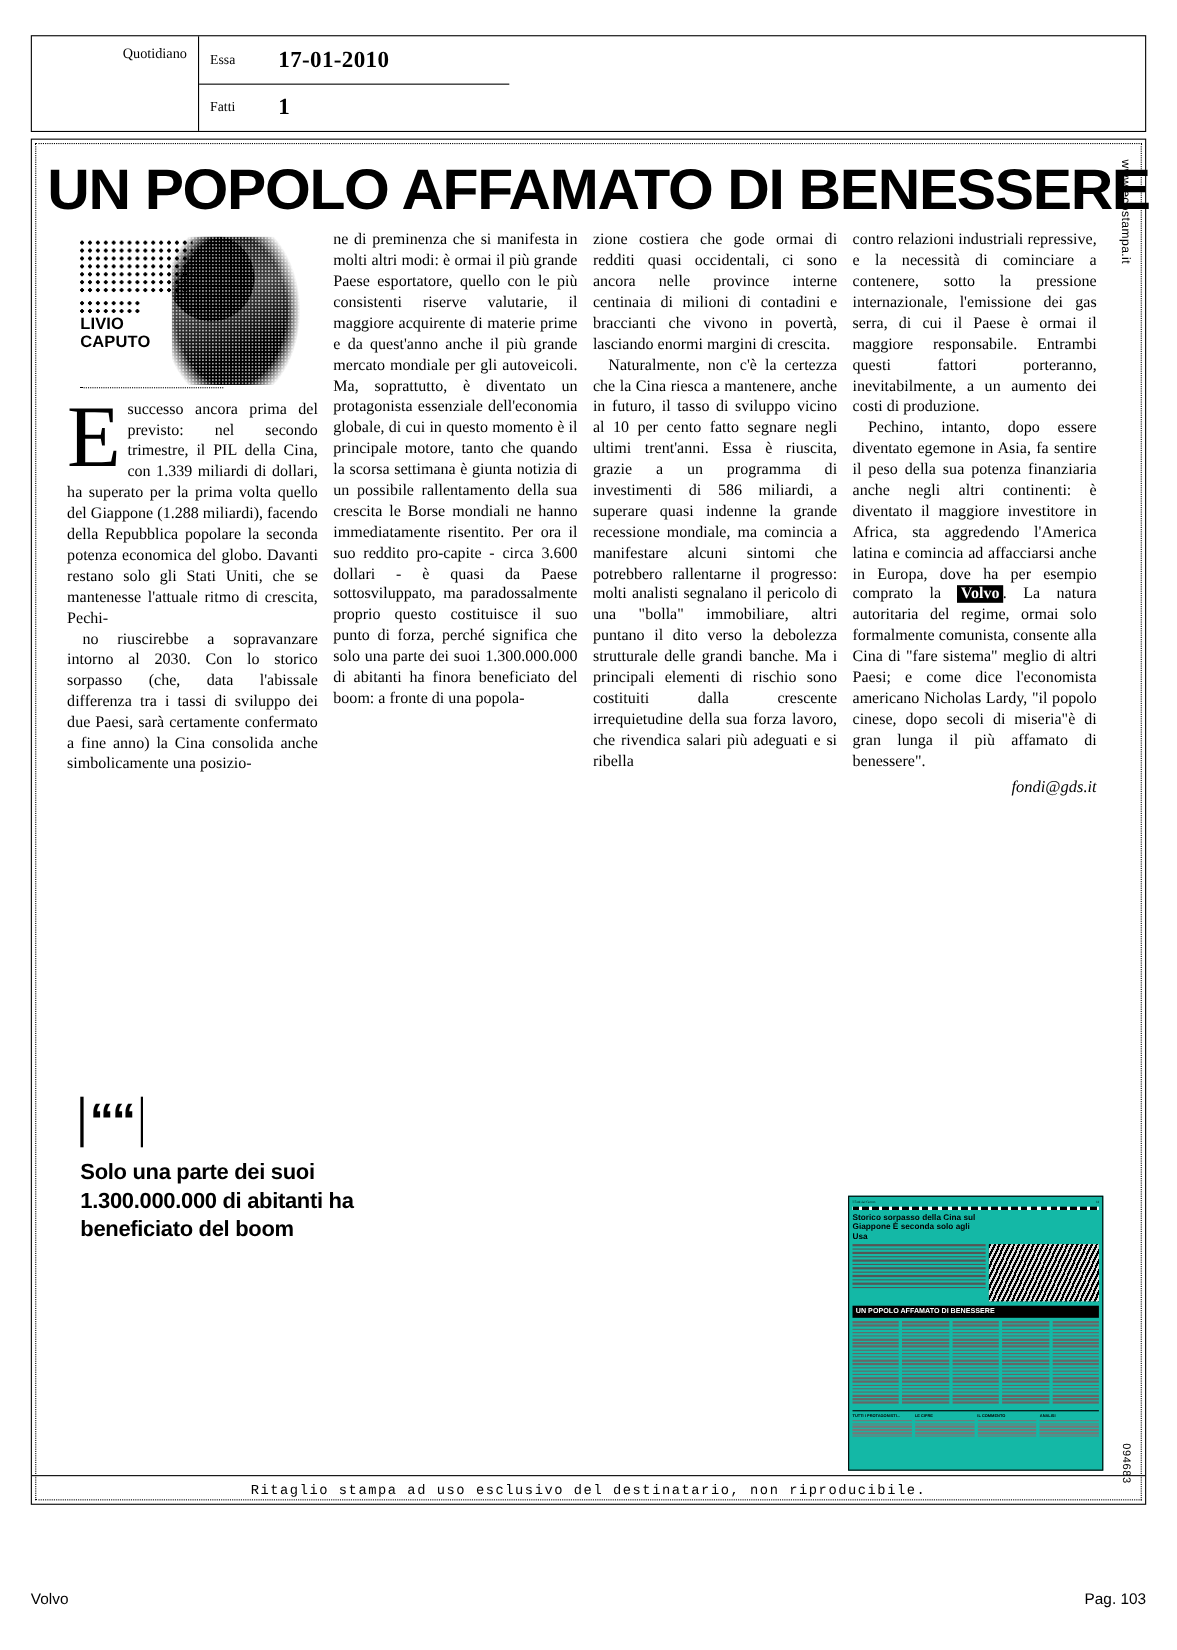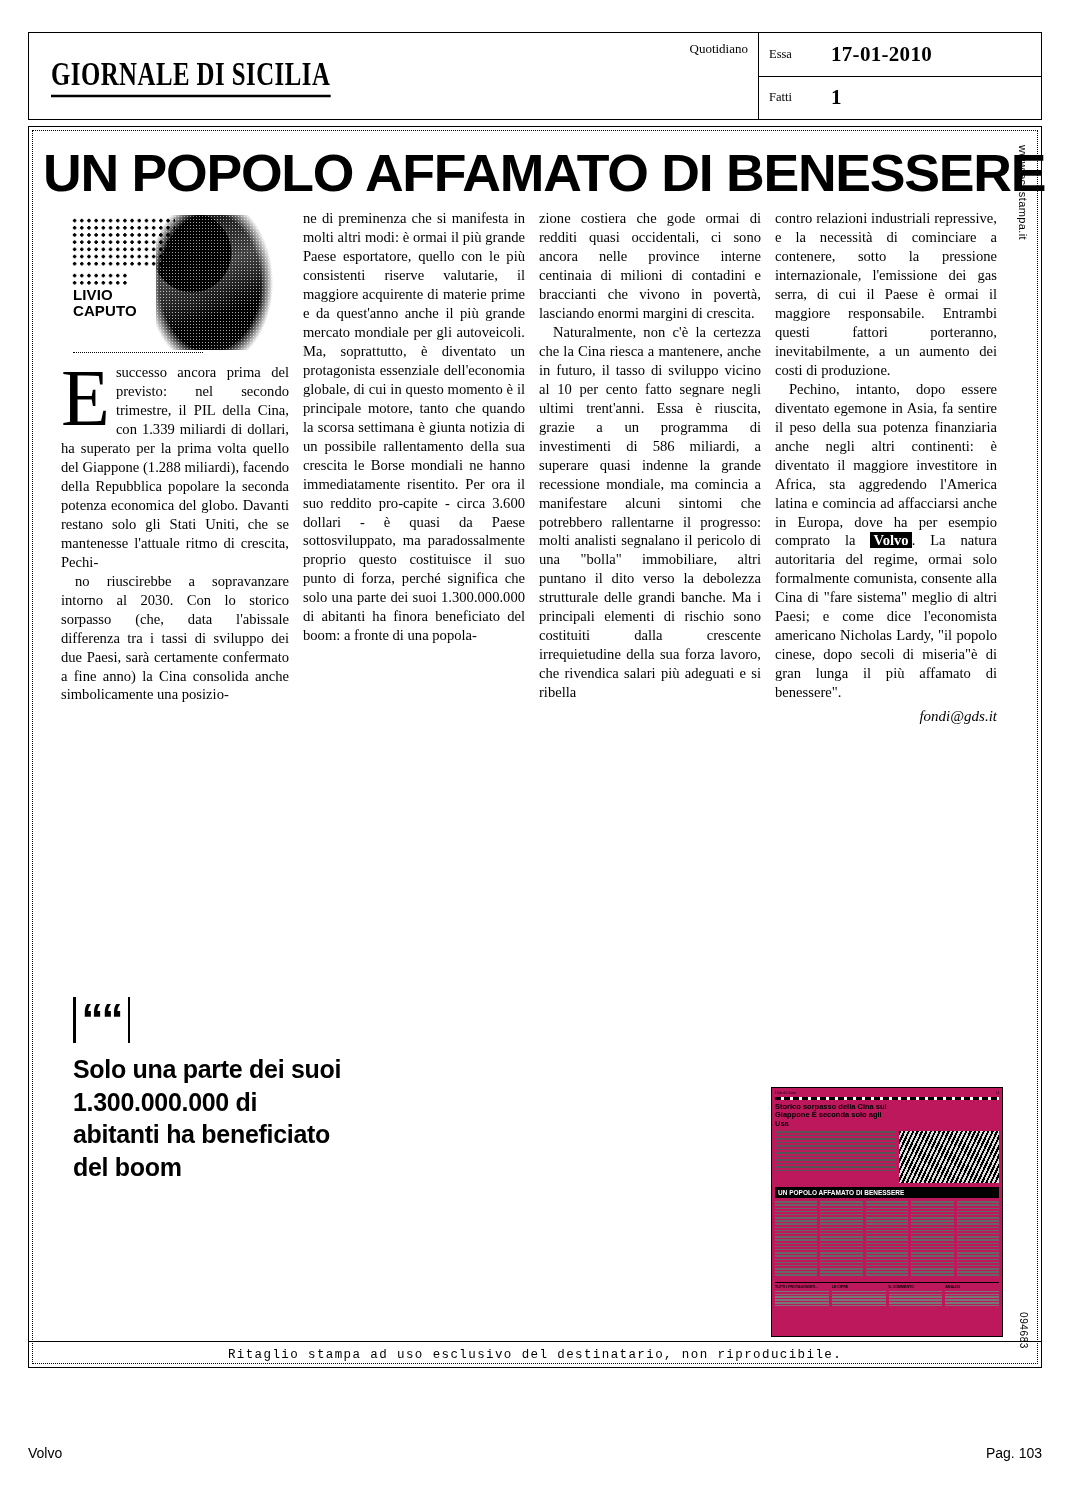--- a/index.html
+++ b/index.html
@@ -237,21 +237,21 @@
     gap: 6px;
   }
   .pq-bar {
     display: inline-block;
     width: 2.5px; height: 46px;
     background: #000;
   }
   .pq-text {
     font-family: "Liberation Sans", sans-serif;
     font-weight: bold;
-    font-size: 25px;
+    font-size: 20px;
     line-height: 1.30;
     letter-spacing: -0.3px;
     margin-top: 8px;
   }
 
   .highlight {
     background: #000;
     color: #fff;
     padding: 0 3px;
     font-weight: bold;
@@ -264,21 +264,21 @@
   }
 
   
   .thumb {
     position: absolute;
     right: 28px;
     bottom: 22px;
     width: 232px;
     height: 250px;
     border: 1px solid #000;
-    background: #be185d;
+    background: #14b8a6;
     overflow: hidden;
     padding: 3px;
   }
   .t-toprow {
     display: flex; justify-content: space-between;
     font-size: 3px; margin-bottom: 2px;
   }
   .t-band { height: 3px; background: repeating-linear-gradient(90deg,#000 0 6px,#fff 6px 9px); }
   .t-head {
     font-family: "Liberation Sans", sans-serif;
@@ -339,23 +339,20 @@
     font-family: "Liberation Sans", sans-serif;
     font-size: 14px;
   }
 </style>
 </head>
 <body>
 
 <div class="page">
 
   <div class="header">
-    <div class="masthead">
-      <div class="masthead-title">GIORNALE DI SICILIA</div>
-    </div>
     <div class="kicker">Quotidiano</div>
     <div class="meta">
       <div class="meta-row">
         <span class="meta-label">Essa</span>
         <span class="meta-value">17-01-2010</span>
       </div>
       <div class="meta-row">
         <span class="meta-label">Fatti</span>
         <span class="meta-value">1</span>
       </div>

